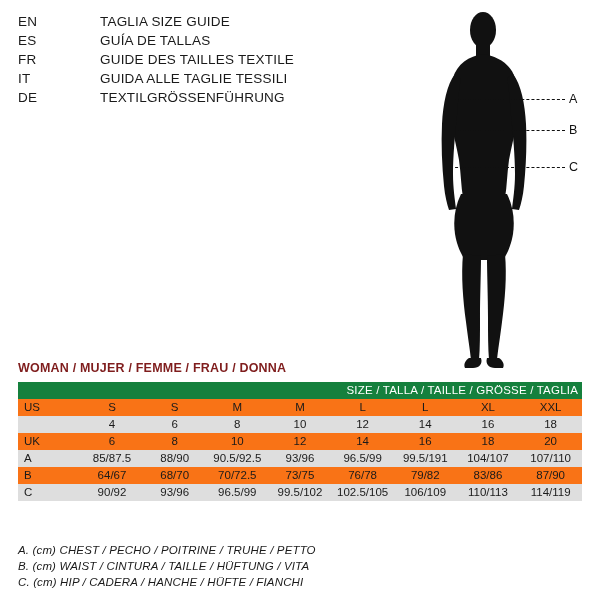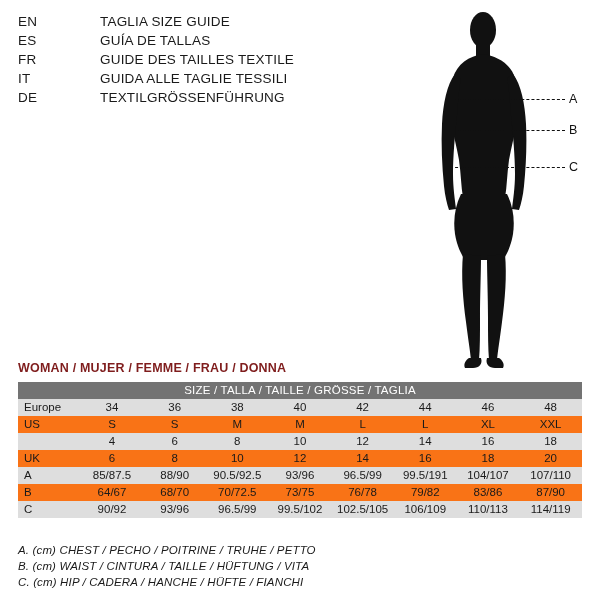--- a/index.html
+++ b/index.html
@@ -91,24 +91,24 @@
     font-size: 11.5px;
   }
   .size-table td {
     height: 17px;
     padding: 0 4px;
     text-align: center;
     color: #1a1a1a;
     line-height: 17px;
   }
   .size-table tr.head-row td {
-    background: #737373;
+    background: #15803d;
     color: #ffffff;
     font-weight: normal;
-    text-align: center;
+    text-align: right;
     font-size: 11.5px;
     letter-spacing: 0.2px;
   }
   .size-table tr.shade td {
     background: #dedede;
   }
   .size-table tr.plain td {
     background: #f97316;
   }
   .size-table td.rowlabel {
@@ -234,31 +234,20 @@
   </div>
 
   <div class="woman-caption">WOMAN / MUJER / FEMME / FRAU / DONNA</div>
 
   <table class="size-table">
     <tbody>
       <tr class="head-row">
         <td colspan="9">SIZE / TALLA / TAILLE / GRÖSSE / TAGLIA</td>
       </tr>
 
-      <tr class="shade">
-        <td class="rowlabel col-label">Europe</td>
-        <td>34</td>
-        <td>36</td>
-        <td>38</td>
-        <td>40</td>
-        <td>42</td>
-        <td>44</td>
-        <td>46</td>
-        <td>48</td>
-      </tr>
 
       <tr class="plain">
         <td class="rowlabel col-label">US</td>
         <td>S</td>
         <td>S</td>
         <td>M</td>
         <td>M</td>
         <td>L</td>
         <td>L</td>
         <td>XL</td>

